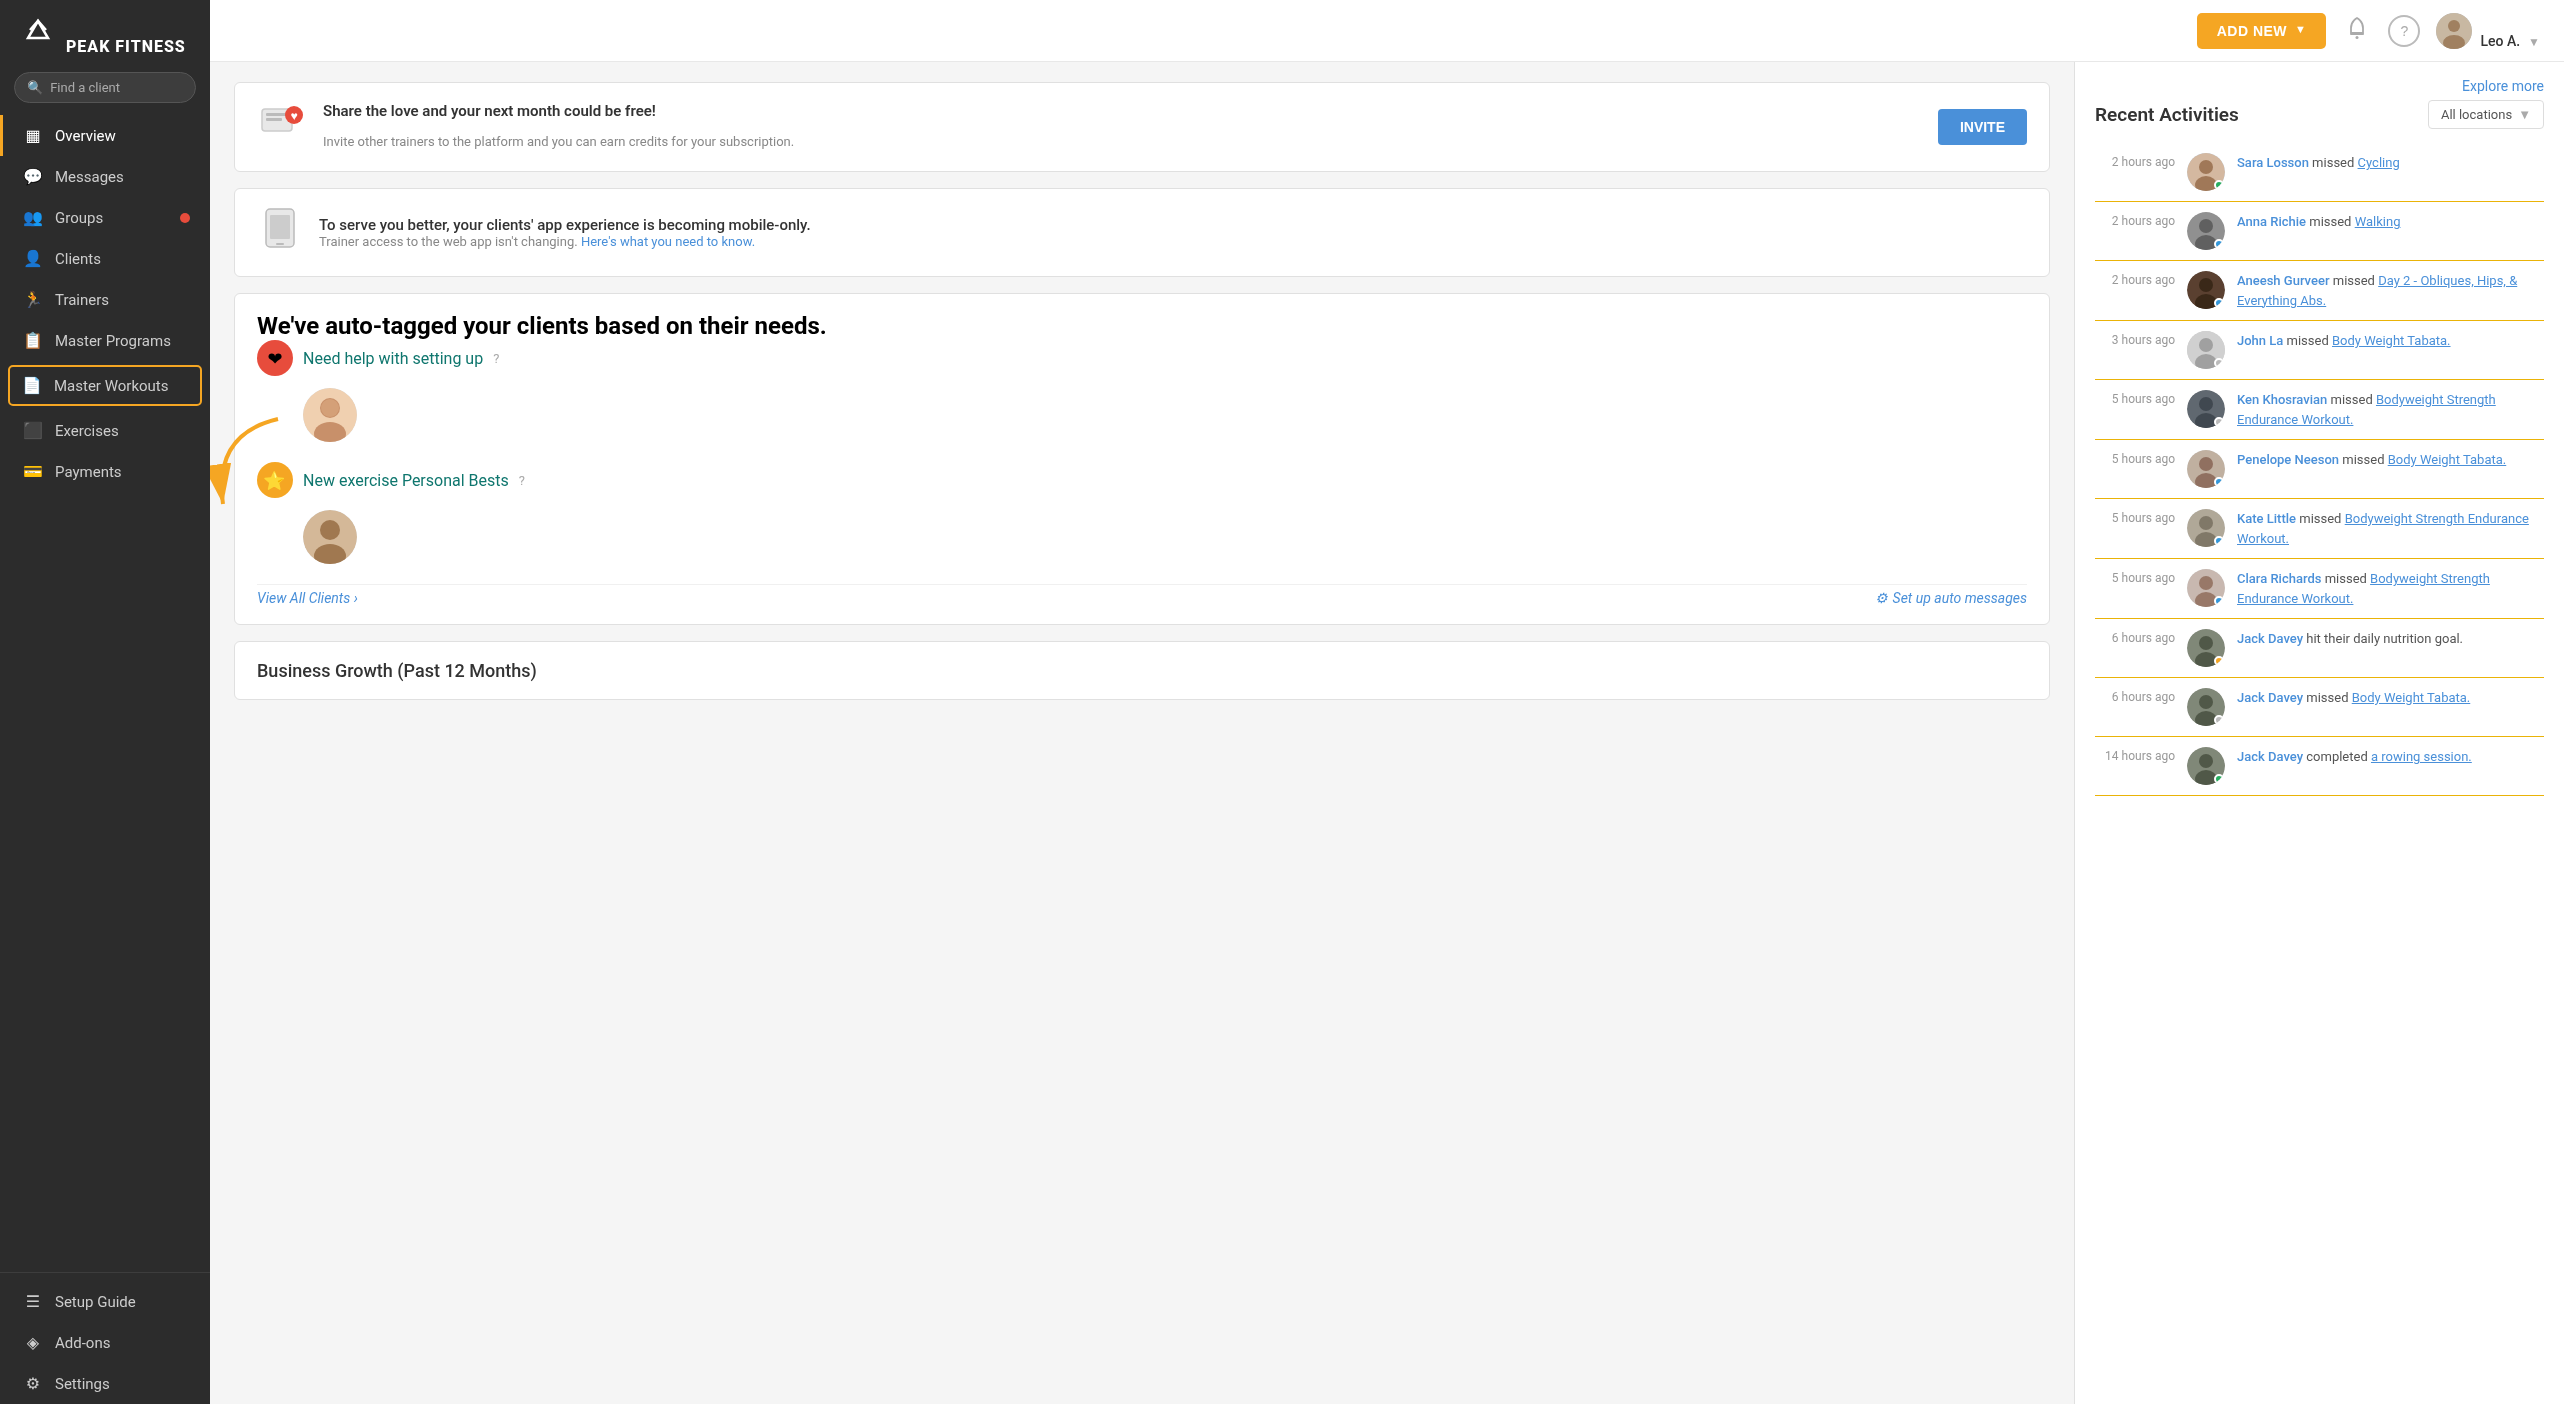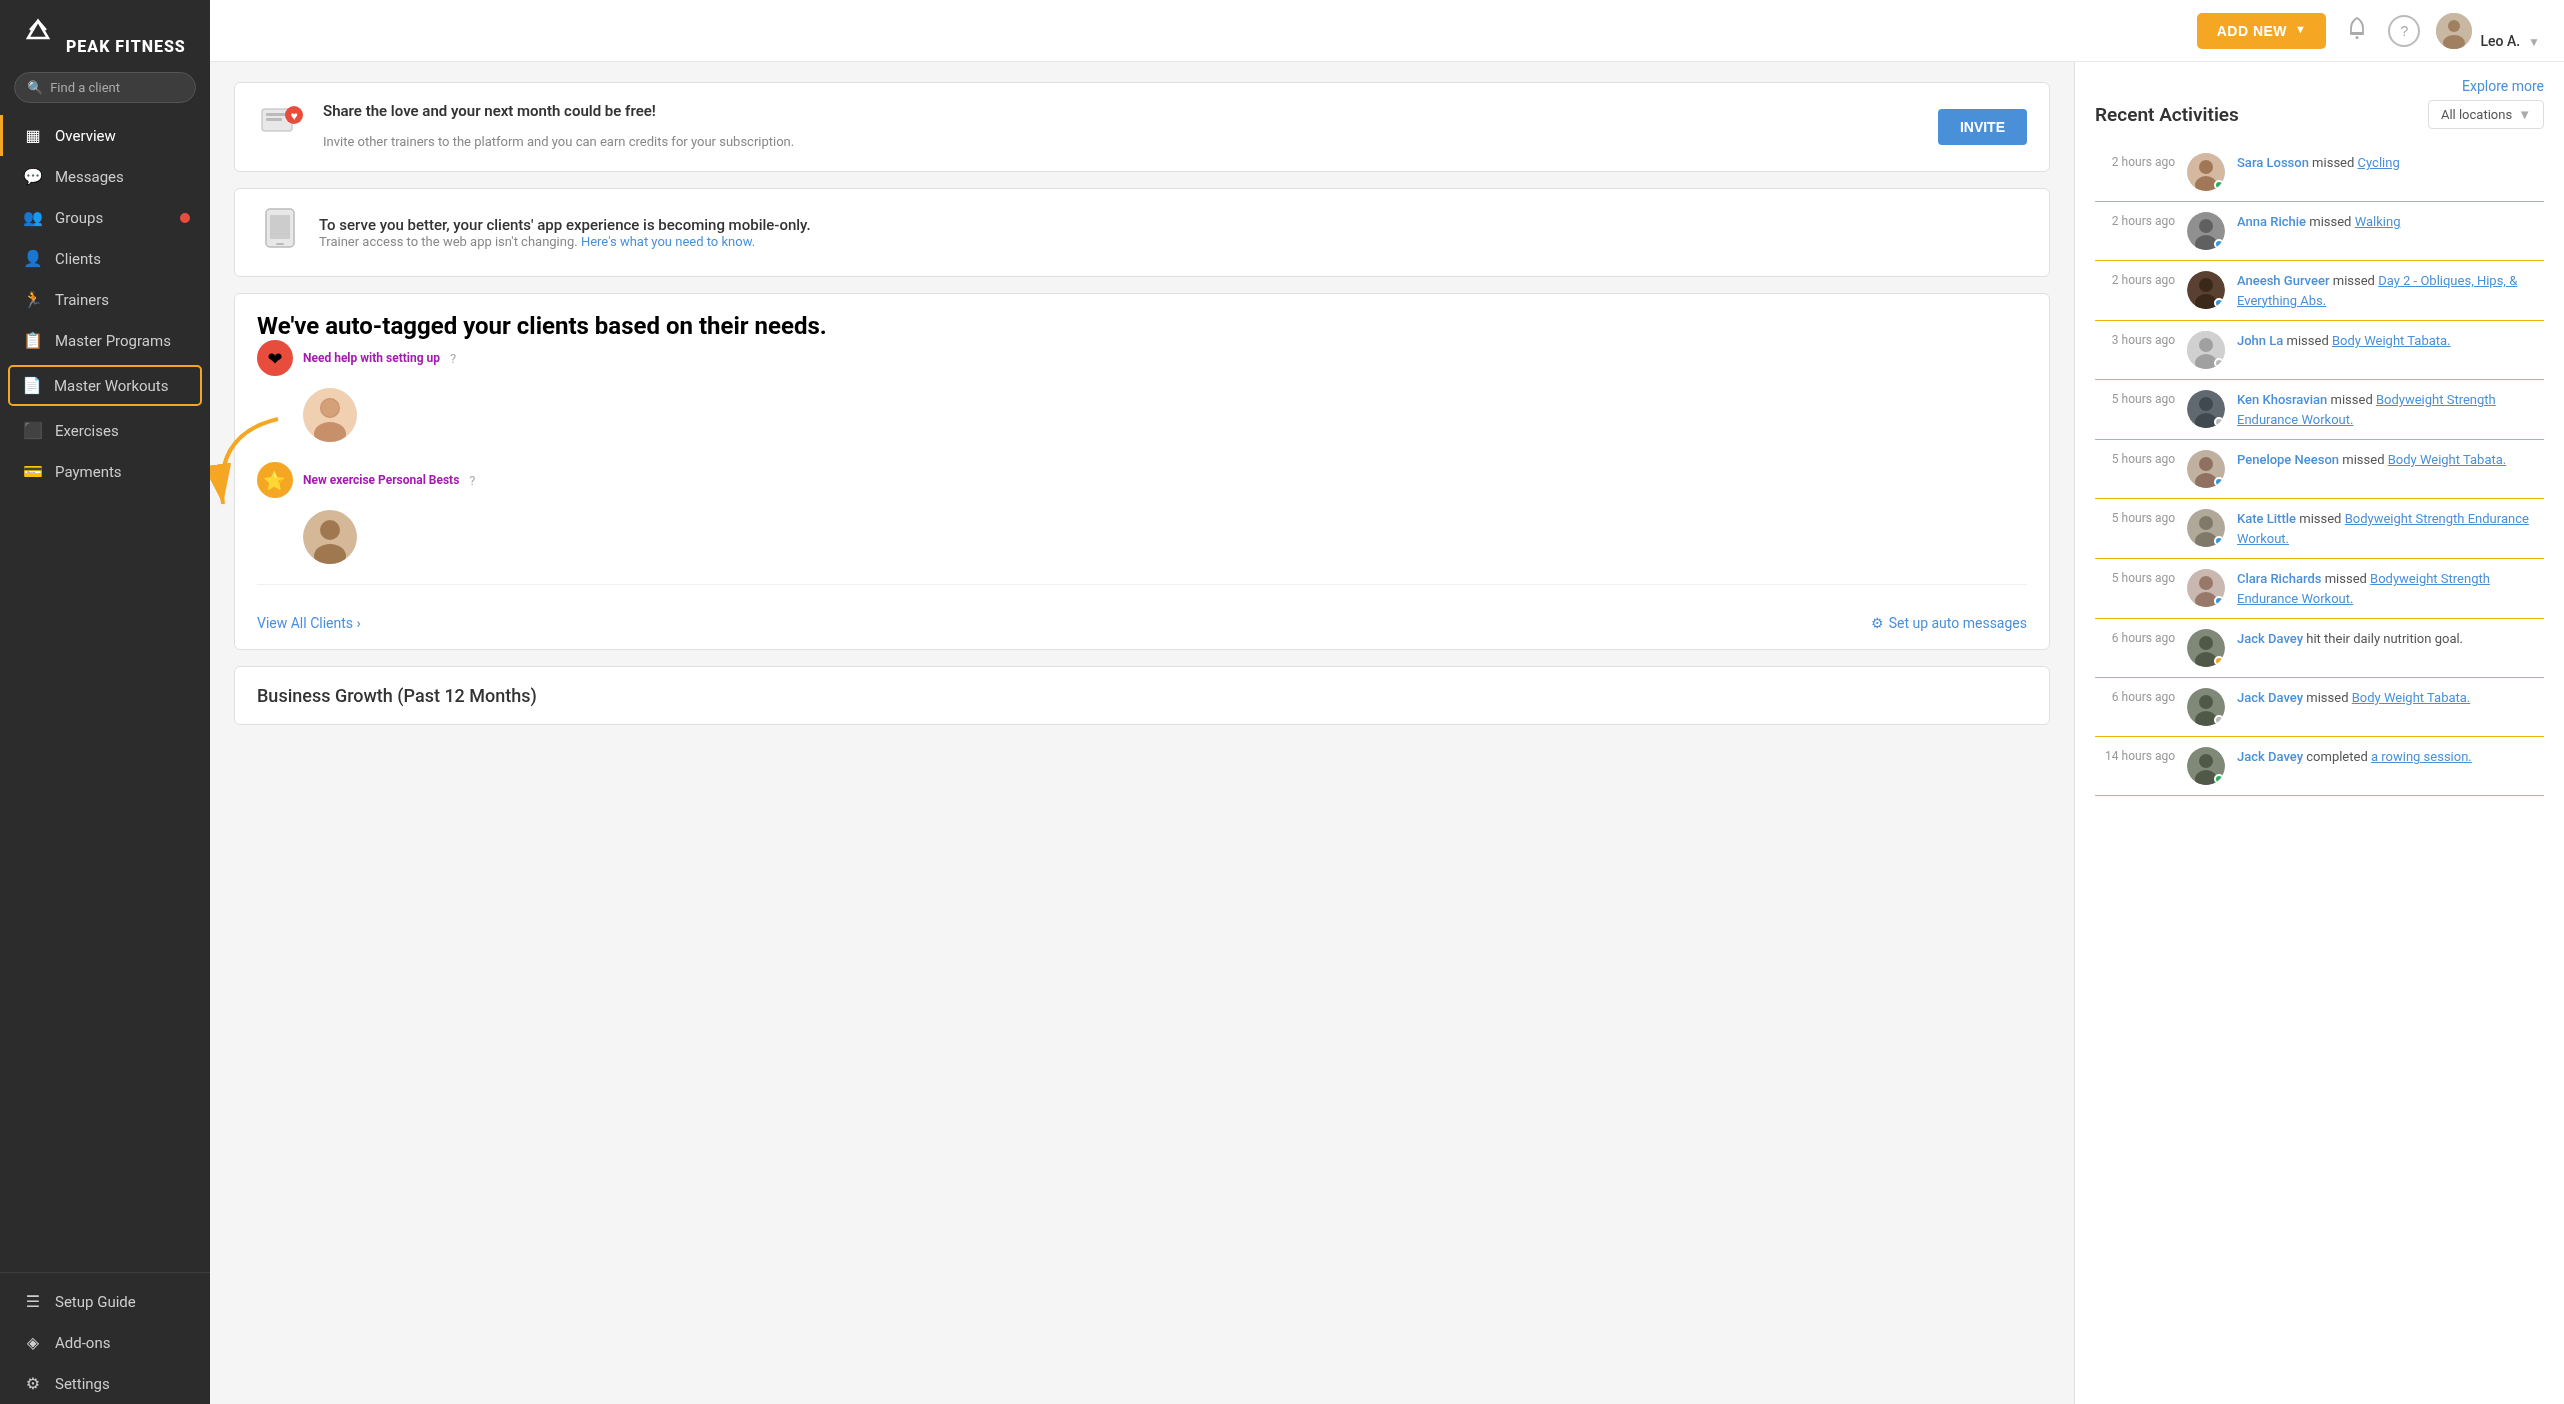--- a/index.html
+++ b/index.html
@@ -166,39 +166,40 @@
       margin-bottom: 12px;
     }
     .tag-badge {
       width: 36px; height: 36px;
       border-radius: 50%;
       display: flex; align-items: center; justify-content: center;
       font-size: 18px;
     }
     .tag-badge.red { background: #e74c3c; }
     .tag-badge.gold { background: #f5a623; }
-    .tag-title { font-size: 12px; color: #a21caf; font-weight: 700; }
+    .tag-title { font-size: 16px; color: #0f766e; font-weight: 400; }
     .tag-help { color: #aaa; font-size: 13px; cursor: help; }
     .client-avatars { display: flex; gap: 10px; padding-left: 46px; }
     .client-avatar {
       width: 54px; height: 54px;
       border-radius: 50%;
       background: #ddd;
       overflow: hidden;
       display: flex; align-items: center; justify-content: center;
       font-size: 22px;
       color: #888;
     }
     .card-footer {
       display: flex;
       justify-content: space-between;
       align-items: center;
       margin-top: 16px;
-      padding-top: 30px;
+      padding-top: 5px;
       border-top: 1px solid #f0f0f0;
+      font-style: italic;
     }
     .view-all-link { color: #4a90d9; font-size: 14px; cursor: pointer; text-decoration: none; }
     .setup-link { color: #4a90d9; font-size: 14px; cursor: pointer; display: flex; align-items: center; gap: 5px; }
     .gear-icon { color: #4a90d9; }
 
     .business-card h2 { font-size: 18px; color: #333; font-weight: 500; }
 
     
     #right-panel {
       width: 490px;

